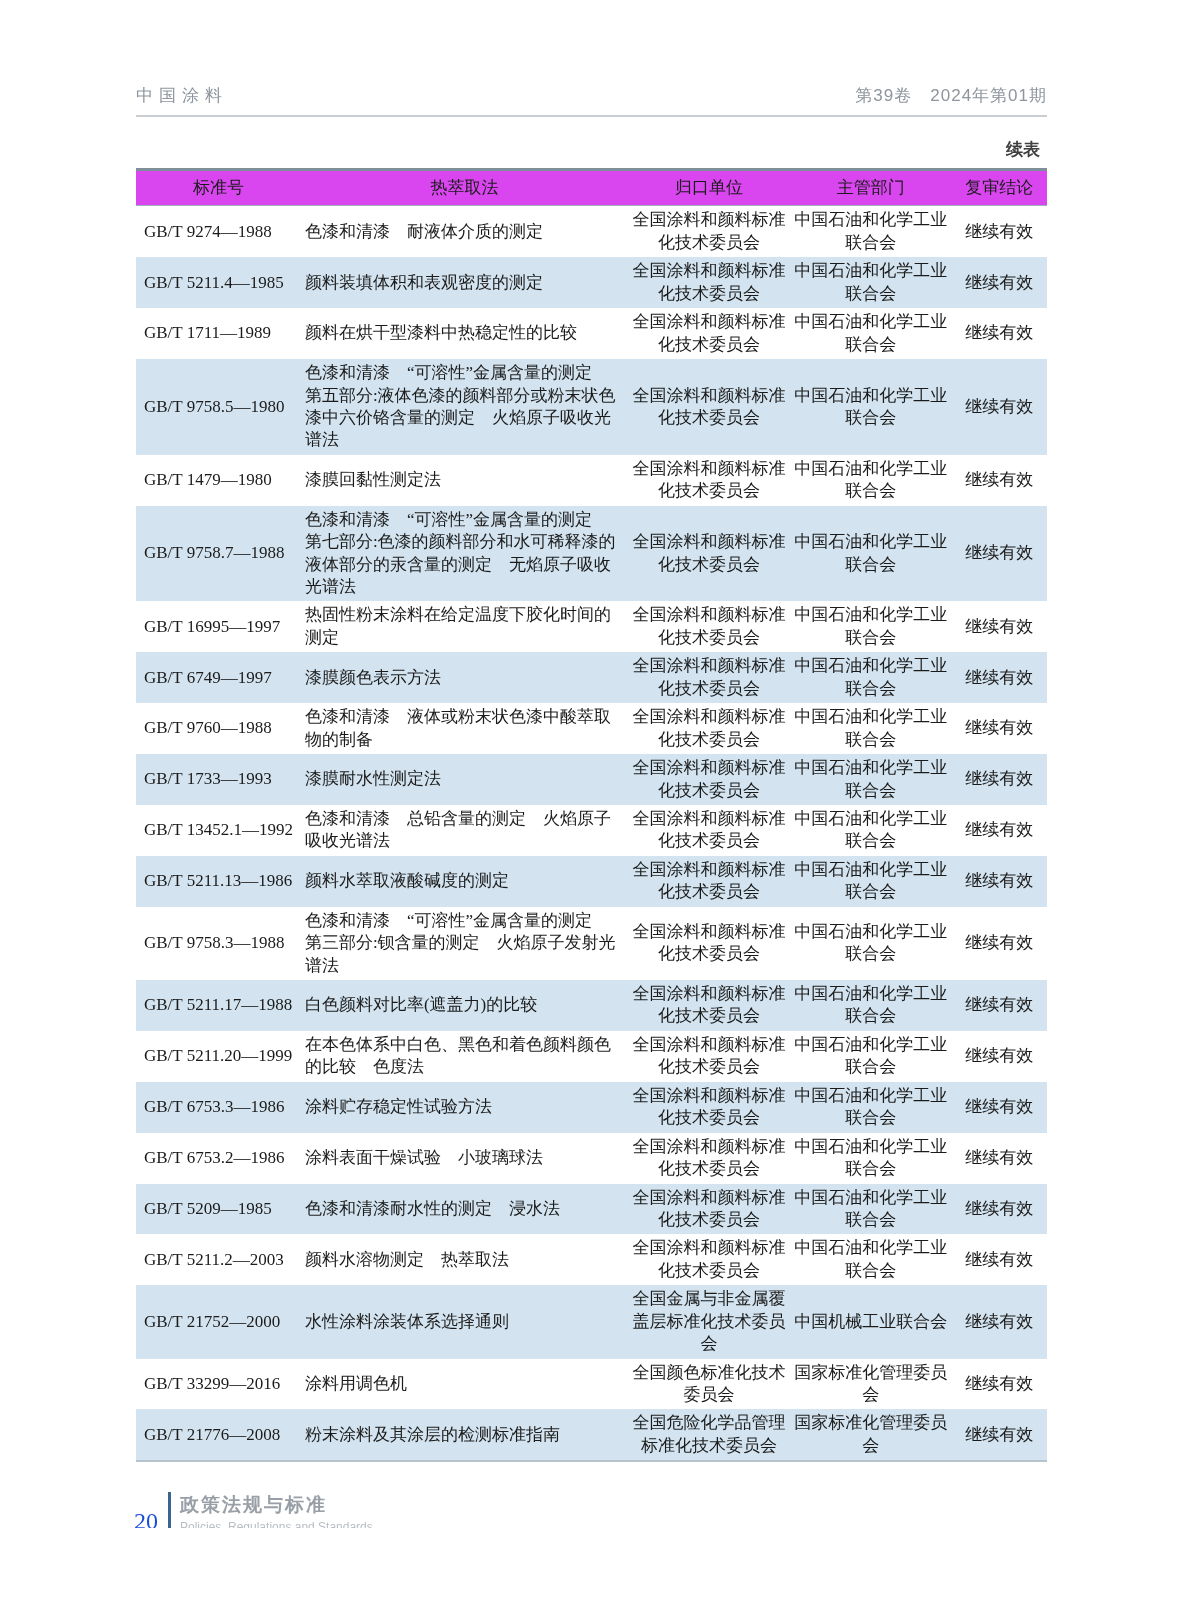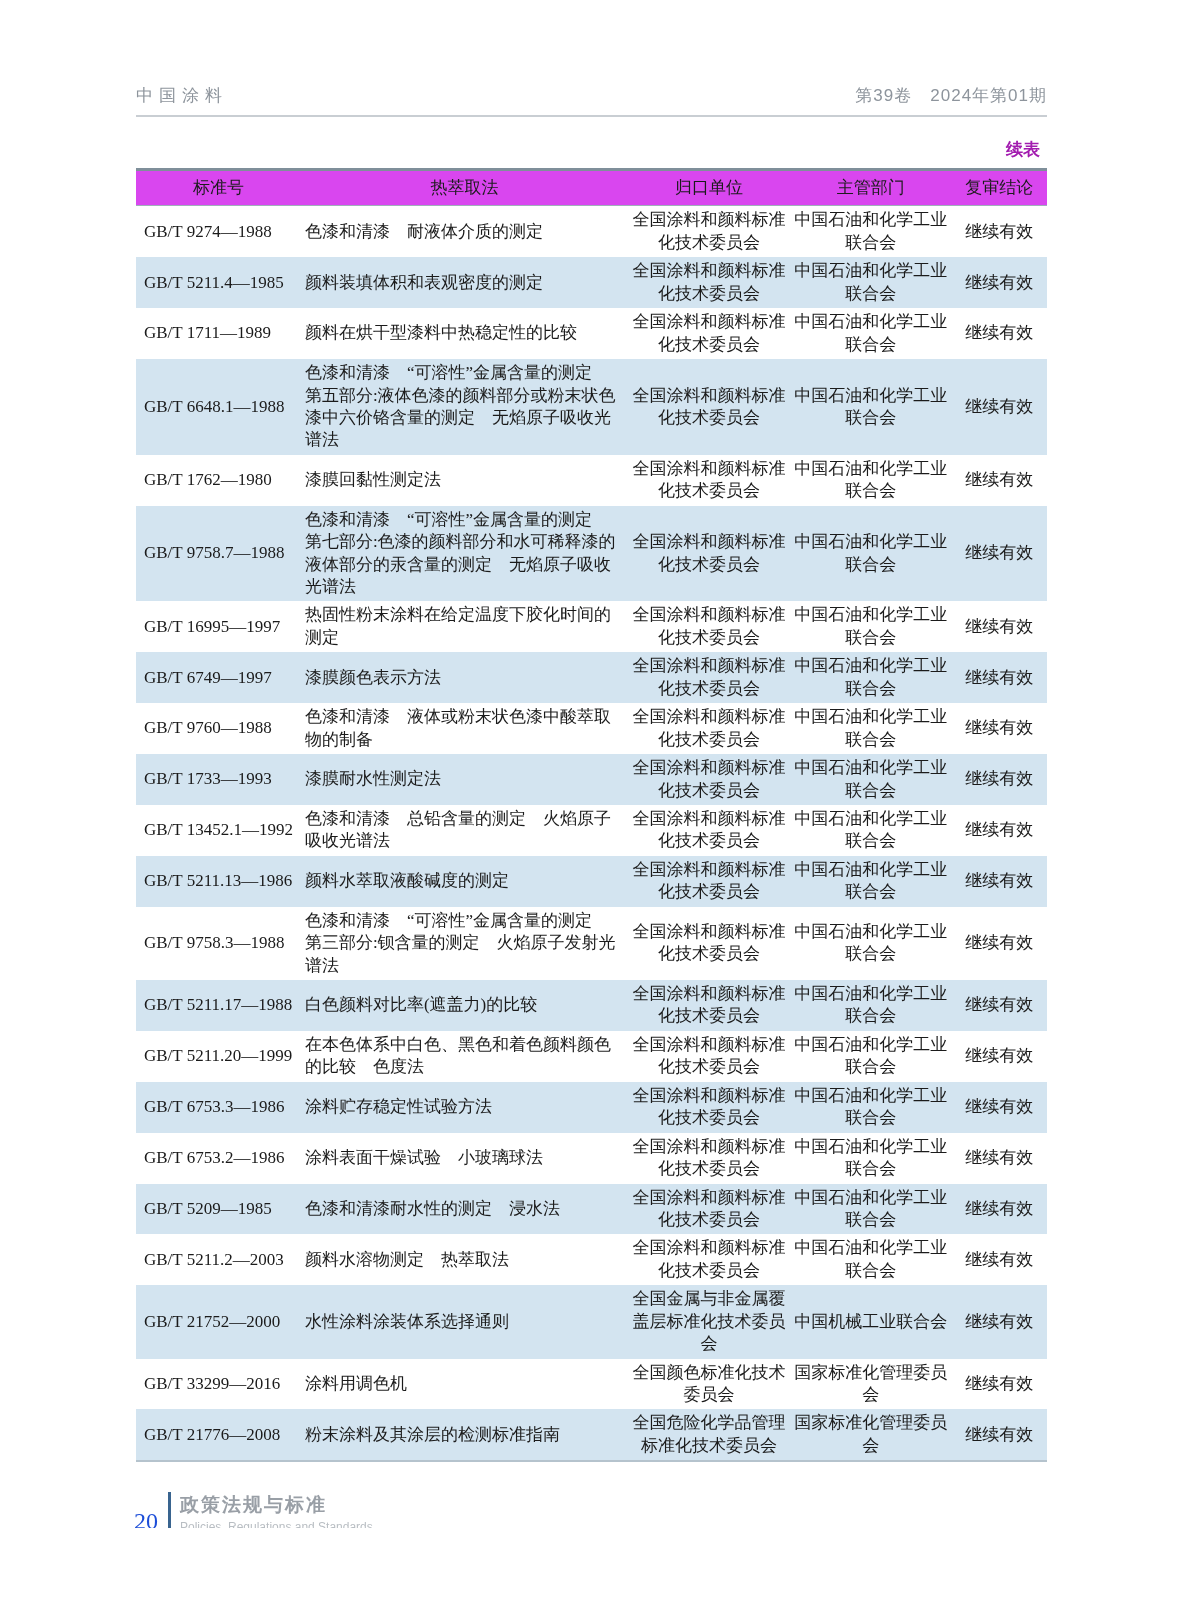--- a/index.html
+++ b/index.html
@@ -31,21 +31,21 @@
   }
   .journal-name { letter-spacing: 6px; }
   .issue-info { letter-spacing: 1px; }
   
   .continued-label {
     position: absolute;
     top: 138px;
     right: 147px;
     font-weight: bold;
     font-size: 17px;
-    color: #a21caf;
+    color: #404040;
   }
   
   .std-table {
     position: absolute;
     left: 136px;
     top: 168px;
     width: 911px;
     border-collapse: collapse;
     table-layout: fixed;
     font-size: 17px;
@@ -159,28 +159,28 @@
           <td class="c-concl">继续有效</td>
         </tr>
         <tr>
           <td class="c-no">GB/T 1711—1989</td>
           <td class="c-name">颜料在烘干型漆料中热稳定性的比较</td>
           <td class="c-unit">全国涂料和颜料标准化技术委员会</td>
           <td class="c-dept">中国石油和化学工业联合会</td>
           <td class="c-concl">继续有效</td>
         </tr>
         <tr class="alt">
-          <td class="c-no">GB/T 6648.1—1988</td>
-          <td class="c-name">色漆和清漆　“可溶性”金属含量的测定　第五部分:液体色漆的颜料部分或粉末状色漆中六价铬含量的测定　无焰原子吸收光谱法</td>
-          <td class="c-unit">全国涂料和颜料标准化技术委员会</td>
-          <td class="c-dept">中国石油和化学工业联合会</td>
-          <td class="c-concl">继续有效</td>
-        </tr>
-        <tr>
-          <td class="c-no">GB/T 1762—1980</td>
+          <td class="c-no">GB/T 9758.5—1980</td>
+          <td class="c-name">色漆和清漆　“可溶性”金属含量的测定　第五部分:液体色漆的颜料部分或粉末状色漆中六价铬含量的测定　火焰原子吸收光谱法</td>
+          <td class="c-unit">全国涂料和颜料标准化技术委员会</td>
+          <td class="c-dept">中国石油和化学工业联合会</td>
+          <td class="c-concl">继续有效</td>
+        </tr>
+        <tr>
+          <td class="c-no">GB/T 1479—1980</td>
           <td class="c-name">漆膜回黏性测定法</td>
           <td class="c-unit">全国涂料和颜料标准化技术委员会</td>
           <td class="c-dept">中国石油和化学工业联合会</td>
           <td class="c-concl">继续有效</td>
         </tr>
         <tr class="alt">
           <td class="c-no">GB/T 9758.7—1988</td>
           <td class="c-name">色漆和清漆　“可溶性”金属含量的测定　第七部分:色漆的颜料部分和水可稀释漆的液体部分的汞含量的测定　无焰原子吸收光谱法</td>
           <td class="c-unit">全国涂料和颜料标准化技术委员会</td>
           <td class="c-dept">中国石油和化学工业联合会</td>

